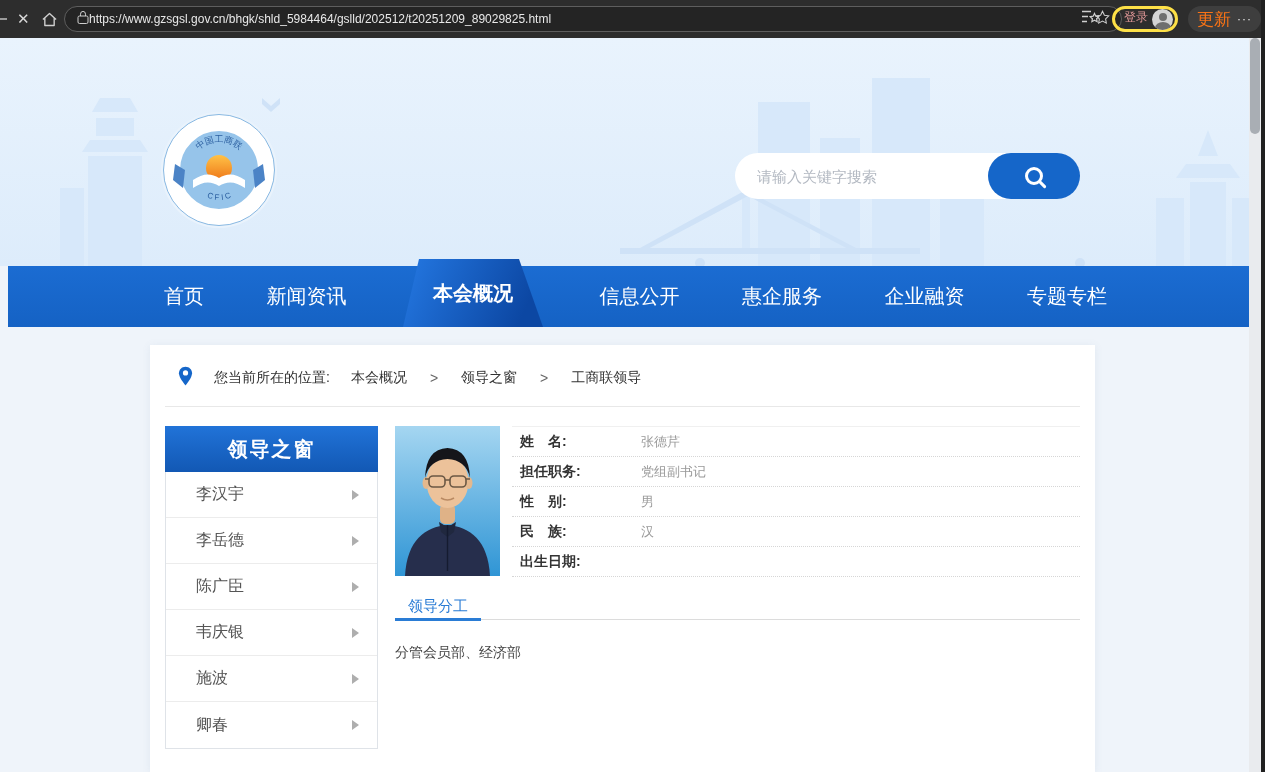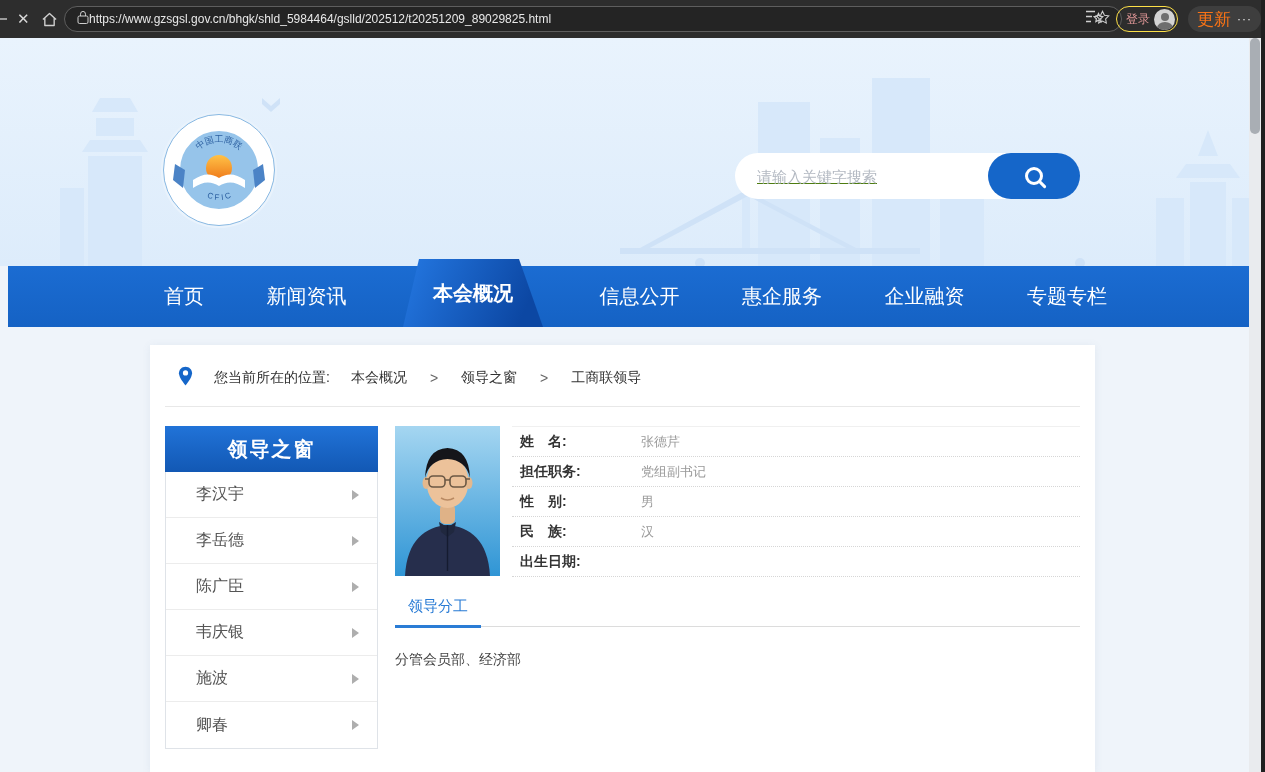--- a/index.html
+++ b/index.html
@@ -8,38 +8,38 @@
 
   
   .chrome { position:absolute; top:0; left:0; width:1265px; height:38px; background:#2d2d2d; z-index:50; }
   .chrome-dash { position:absolute; left:0; top:18px; width:7px; height:2px; background:#9a9a9a; }
   .chrome-close { position:absolute; left:17px; top:0; height:38px; display:flex; align-items:center; color:#d8d8d8; font-size:15px; cursor:default; }
   .chrome-home { position:absolute; left:41px; top:11px; }
   .url-pill { position:absolute; left:64px; top:6px; width:1058px; height:26px; background:#242424; border:1px solid #5e5e5e; border-radius:14px; display:flex; align-items:center; padding:0 10px 0 12px; }
   .url-text { color:#e8e8e8; font-size:12px; margin-left:0; flex:1; white-space:nowrap; overflow:hidden; }
   .chrome-right { position:absolute; right:4px; top:0; height:38px; display:flex; align-items:center; gap:10px; }
   .collections-icon { margin-right:2px; }
-  .login-pill { height:26px; border:1px solid #fde047; border-radius:14px; display:flex; align-items:center; padding:0 2px 0 9px; gap:4px; }
+  .login-pill { height:26px; border:3px solid #fde047; border-radius:14px; display:flex; align-items:flex-start; padding:0 2px 0 9px; gap:4px; }
   .login-label { color:#dc9595; font-size:12px; white-space:nowrap; }
   .avatar { width:21px; height:21px; border-radius:50%; background:#d4d4d4; position:relative; overflow:hidden; }
   .avatar::before { content:''; position:absolute; top:4px; left:6.5px; width:8px; height:8px; border-radius:50%; background:#6f6f6f; }
   .avatar::after  { content:''; position:absolute; top:13px; left:2.5px; width:16px; height:12px; border-radius:50%; background:#6f6f6f; }
   .update-pill { height:26px; background:#3e3e3e; border-radius:14px; display:flex; align-items:center; padding:0 9px; gap:6px; }
   .update-label { color:#f97316; font-size:17px; white-space:nowrap; }
   .menu-dots { color:#ececec; font-size:12px; letter-spacing:1px; }
 
   
   .site-header { position:absolute; top:38px; left:0; width:1265px; height:228px; background:linear-gradient(180deg,#e9f3fd 0%,#ddecfb 100%); overflow:hidden; }
   .skyline { position:absolute; inset:0; }
   .logo { position:absolute; left:163px; top:76px; width:112px; height:112px; border-radius:50%; background:#fff; border:1px solid #88b8e2; display:flex; align-items:center; justify-content:center; box-shadow:0 0 0 2px #eaf3fc; }
   .site-titles { position:absolute; left:292px; top:104px; }
   .title-1 { font-size:30px; font-weight:bold; color:#1b5fae; letter-spacing:2px; }
   .title-2 { font-size:28px; font-weight:bold; color:#1b5fae; letter-spacing:16px; margin-top:10px; }
   .search-wrap { position:absolute; left:735px; top:115px; width:345px; height:46px; }
-  .search-input { width:100%; height:46px; border:none; outline:none; border-radius:23px; background:#fff; padding:0 105px 0 22px; font-size:15px; color:#4d7c0f; font-family:"Liberation Sans",sans-serif;text-decoration:underline; }
+  .search-input { width:100%; height:46px; border:none; outline:none; border-radius:23px; background:#fff; padding:0 105px 0 22px; font-size:15px; color:#be185d; font-family:"Liberation Sans",sans-serif; }
   .search-input::placeholder { color:#b3b9c2; }
   .search-btn { position:absolute; right:0; top:0; width:92px; height:46px; border:none; border-radius:23px; background:#1566c9; cursor:pointer; display:flex; align-items:center; justify-content:center; }
   .mag { width:18px; height:18px; border:3px solid #fff; border-radius:50%; position:relative; }
   .mag::after { content:''; position:absolute; width:3px; height:9px; background:#fff; transform:rotate(-45deg); right:-4px; bottom:-7px; border-radius:2px; }
 
   
   .nav { position:absolute; top:266px; left:8px; width:1265px; height:61px; background:linear-gradient(180deg,#1b6cd2 0%,#1562c4 100%); z-index:10; }
   .nav-inner { position:relative; height:61px; margin:0 160px 0 150px; display:flex; justify-content:space-between; align-items:center; }
   .nav-item { position:relative; color:#fff; font-size:20px; height:61px; display:flex; align-items:center; padding:0 6px; cursor:pointer; }
   .nav-item .lbl { position:relative; z-index:2; }
@@ -66,21 +66,21 @@
   
   .main-col { flex:1; margin-left:17px; }
   .profile-row { display:flex; }
   .photo { width:105px; height:150px; flex:0 0 105px; }
   .fields { flex:1; margin-left:12px; border-top:1px solid #f0f0f0; }
   .field-row { height:30px; display:flex; align-items:center; border-bottom:1px dotted #d6d6d6;gap:35px; }
   .field-label { width:94px; padding-left:8px; font-size:14px; font-weight:bold; color:#333; white-space:nowrap; }
   .field-value { font-size:13px; color:#999; }
 
   .tabs-row { margin-top:20px; border-bottom:1px solid #dcdcdc; display:flex; }
-  .tab-item { width:86px; text-align:center; color:#2a7cd5; font-size:15px; padding-bottom:9px; border-bottom:3px solid #2a7cd5; margin-bottom:-2px; cursor:pointer; }
+  .tab-item { width:86px; text-align:center; color:#2a7cd5; font-size:15px; padding-bottom:2px; border-bottom:3px solid #2a7cd5; margin-bottom:-2px; cursor:pointer; }
   .duty-text { margin-top:24px; font-size:14px; color:#444; }
 
   
   .scroll-track { position:absolute; right:4px; top:38px; width:12px; height:734px; background:#e9ebee; z-index:60; }
   .scroll-thumb { position:absolute; top:0; left:1px; width:10px; height:96px; background:#a9aeb4; border-radius:5px; cursor:pointer; }
   .window-edge { position:absolute; right:0; top:0; width:4px; height:772px; background:#202020; z-index:70; }
 </style>
 </head>
 <body>
 

